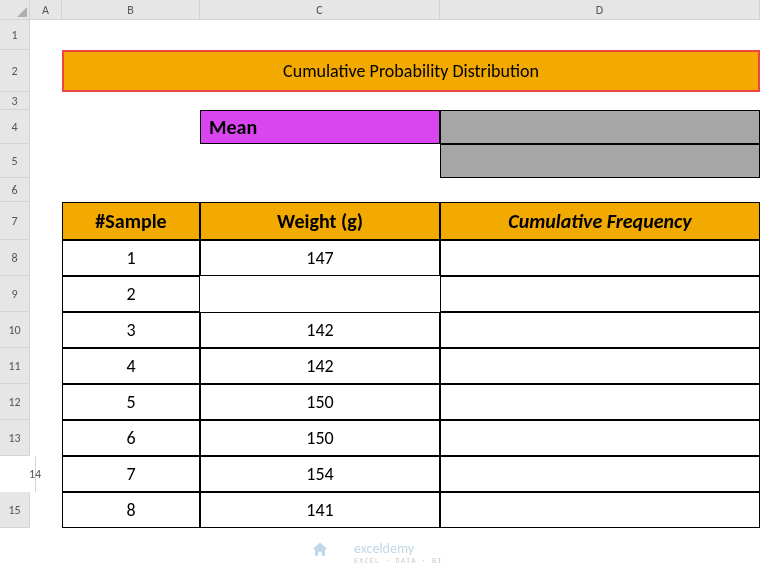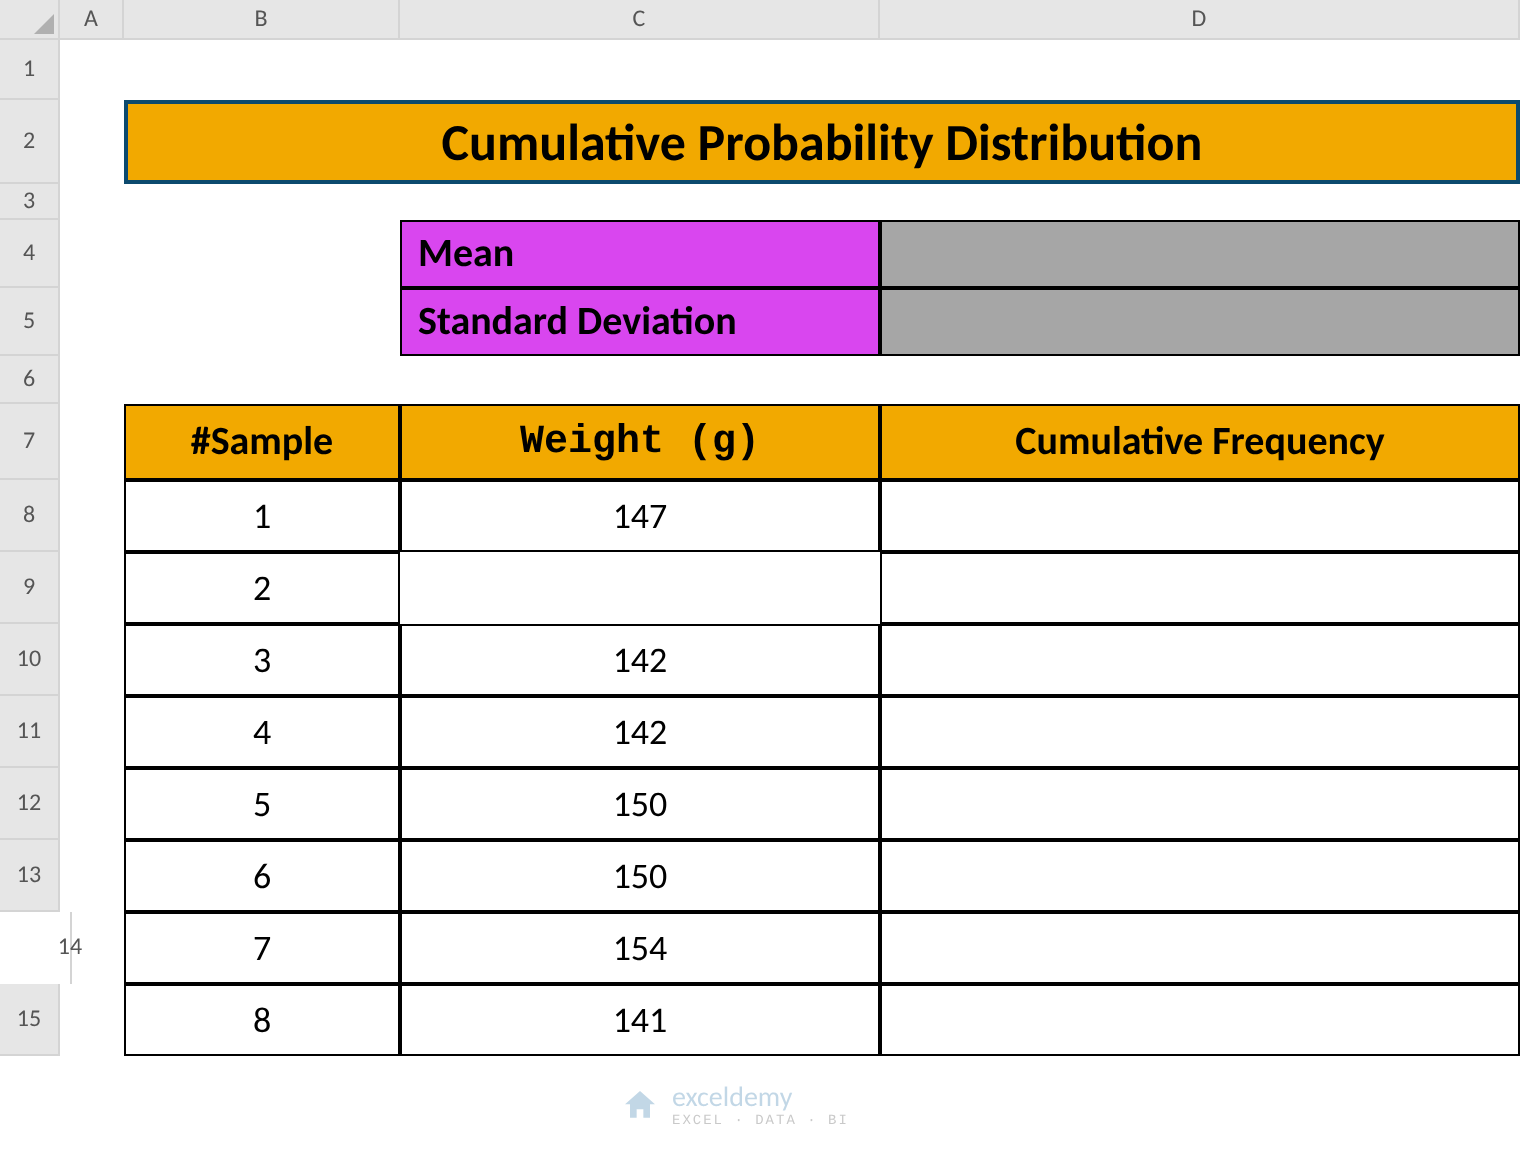--- a/index.html
+++ b/index.html
@@ -48,26 +48,26 @@
     position: absolute;
     right: 2px; bottom: 2px;
     width: 0; height: 0;
     border-left: 10px solid transparent;
     border-bottom: 10px solid #b0b0b0;
   }
   .title {
     grid-column: 3 / 6;
     grid-row: 3;
     background: #f2a900;
-    border: 2px solid #0c4a6e;
+    border: 2px solid #ef4444;
     display: flex;
     align-items: center;
     justify-content: center;
-    font-size: 26px;
-    font-weight: bold;
+    font-size: 18px;
+    font-weight: normal;
     color: #000;
   }
   .label-cell {
     display: flex;
     align-items: center;
     padding-left: 8px;
     font-size: 20px;
     font-weight: bold;
     border: 1px solid #000;
     background: #d946ef;
@@ -95,22 +95,22 @@
   }
   .empty-cell {
     border: 1px solid #000;
     background: #fff;
   }
   .watermark {
     position: absolute;
     left: 310px;
     top: 540px;
     display: flex;
-    align-items: center;
-    gap: 6px;
+    align-items: flex-start;
+    gap: 24px;
     opacity: 0.45;
     font-size: 14px;
     color: #7aa8c9;
     pointer-events: none;
   }
   .watermark .sub {
     font-size: 7px;
     letter-spacing: 1px;
     color: #888;
     display: block;
@@ -141,26 +141,25 @@
   <div class="rowhdr" style="grid-column:1;grid-row:12;">11</div>
   <div class="rowhdr" style="grid-column:1;grid-row:13;">12</div>
   <div class="rowhdr" style="grid-column:1;grid-row:14;">13</div>
   <div class="rowhdr" style="grid-column:1;grid-row:15;margin-left:35px;">14</div>
   <div class="rowhdr" style="grid-column:1;grid-row:16;">15</div>
 
   <div class="title">Cumulative Probability Distribution</div>
 
   <div class="label-cell" style="grid-column:4;grid-row:5;">Mean</div>
   <div class="gray-cell" style="grid-column:5;grid-row:5;"></div>
-  <div class="label-cell" style="grid-column:4;grid-row:6;">Standard Deviation</div>
   <div class="gray-cell" style="grid-column:5;grid-row:6;"></div>
 
   <div class="col-header" style="grid-column:3;grid-row:8;">#Sample</div>
-  <div class="col-header" style="grid-column:4;grid-row:8;font-family:Liberation Mono, monospace;">Weight (g)</div>
-  <div class="col-header" style="grid-column:5;grid-row:8;">Cumulative Frequency</div>
+  <div class="col-header" style="grid-column:4;grid-row:8;">Weight (g)</div>
+  <div class="col-header" style="grid-column:5;grid-row:8;font-style:italic;">Cumulative Frequency</div>
 
   <div class="data-cell" style="grid-column:3;grid-row:9;">1</div>
   <div class="data-cell" style="grid-column:4;grid-row:9;">147</div>
   <div class="empty-cell" style="grid-column:5;grid-row:9;"></div>
 
   <div class="data-cell" style="grid-column:3;grid-row:10;">2</div>
   <div class="empty-cell" style="grid-column:5;grid-row:10;"></div>
 
   <div class="data-cell" style="grid-column:3;grid-row:11;">3</div>
   <div class="data-cell" style="grid-column:4;grid-row:11;">142</div>

